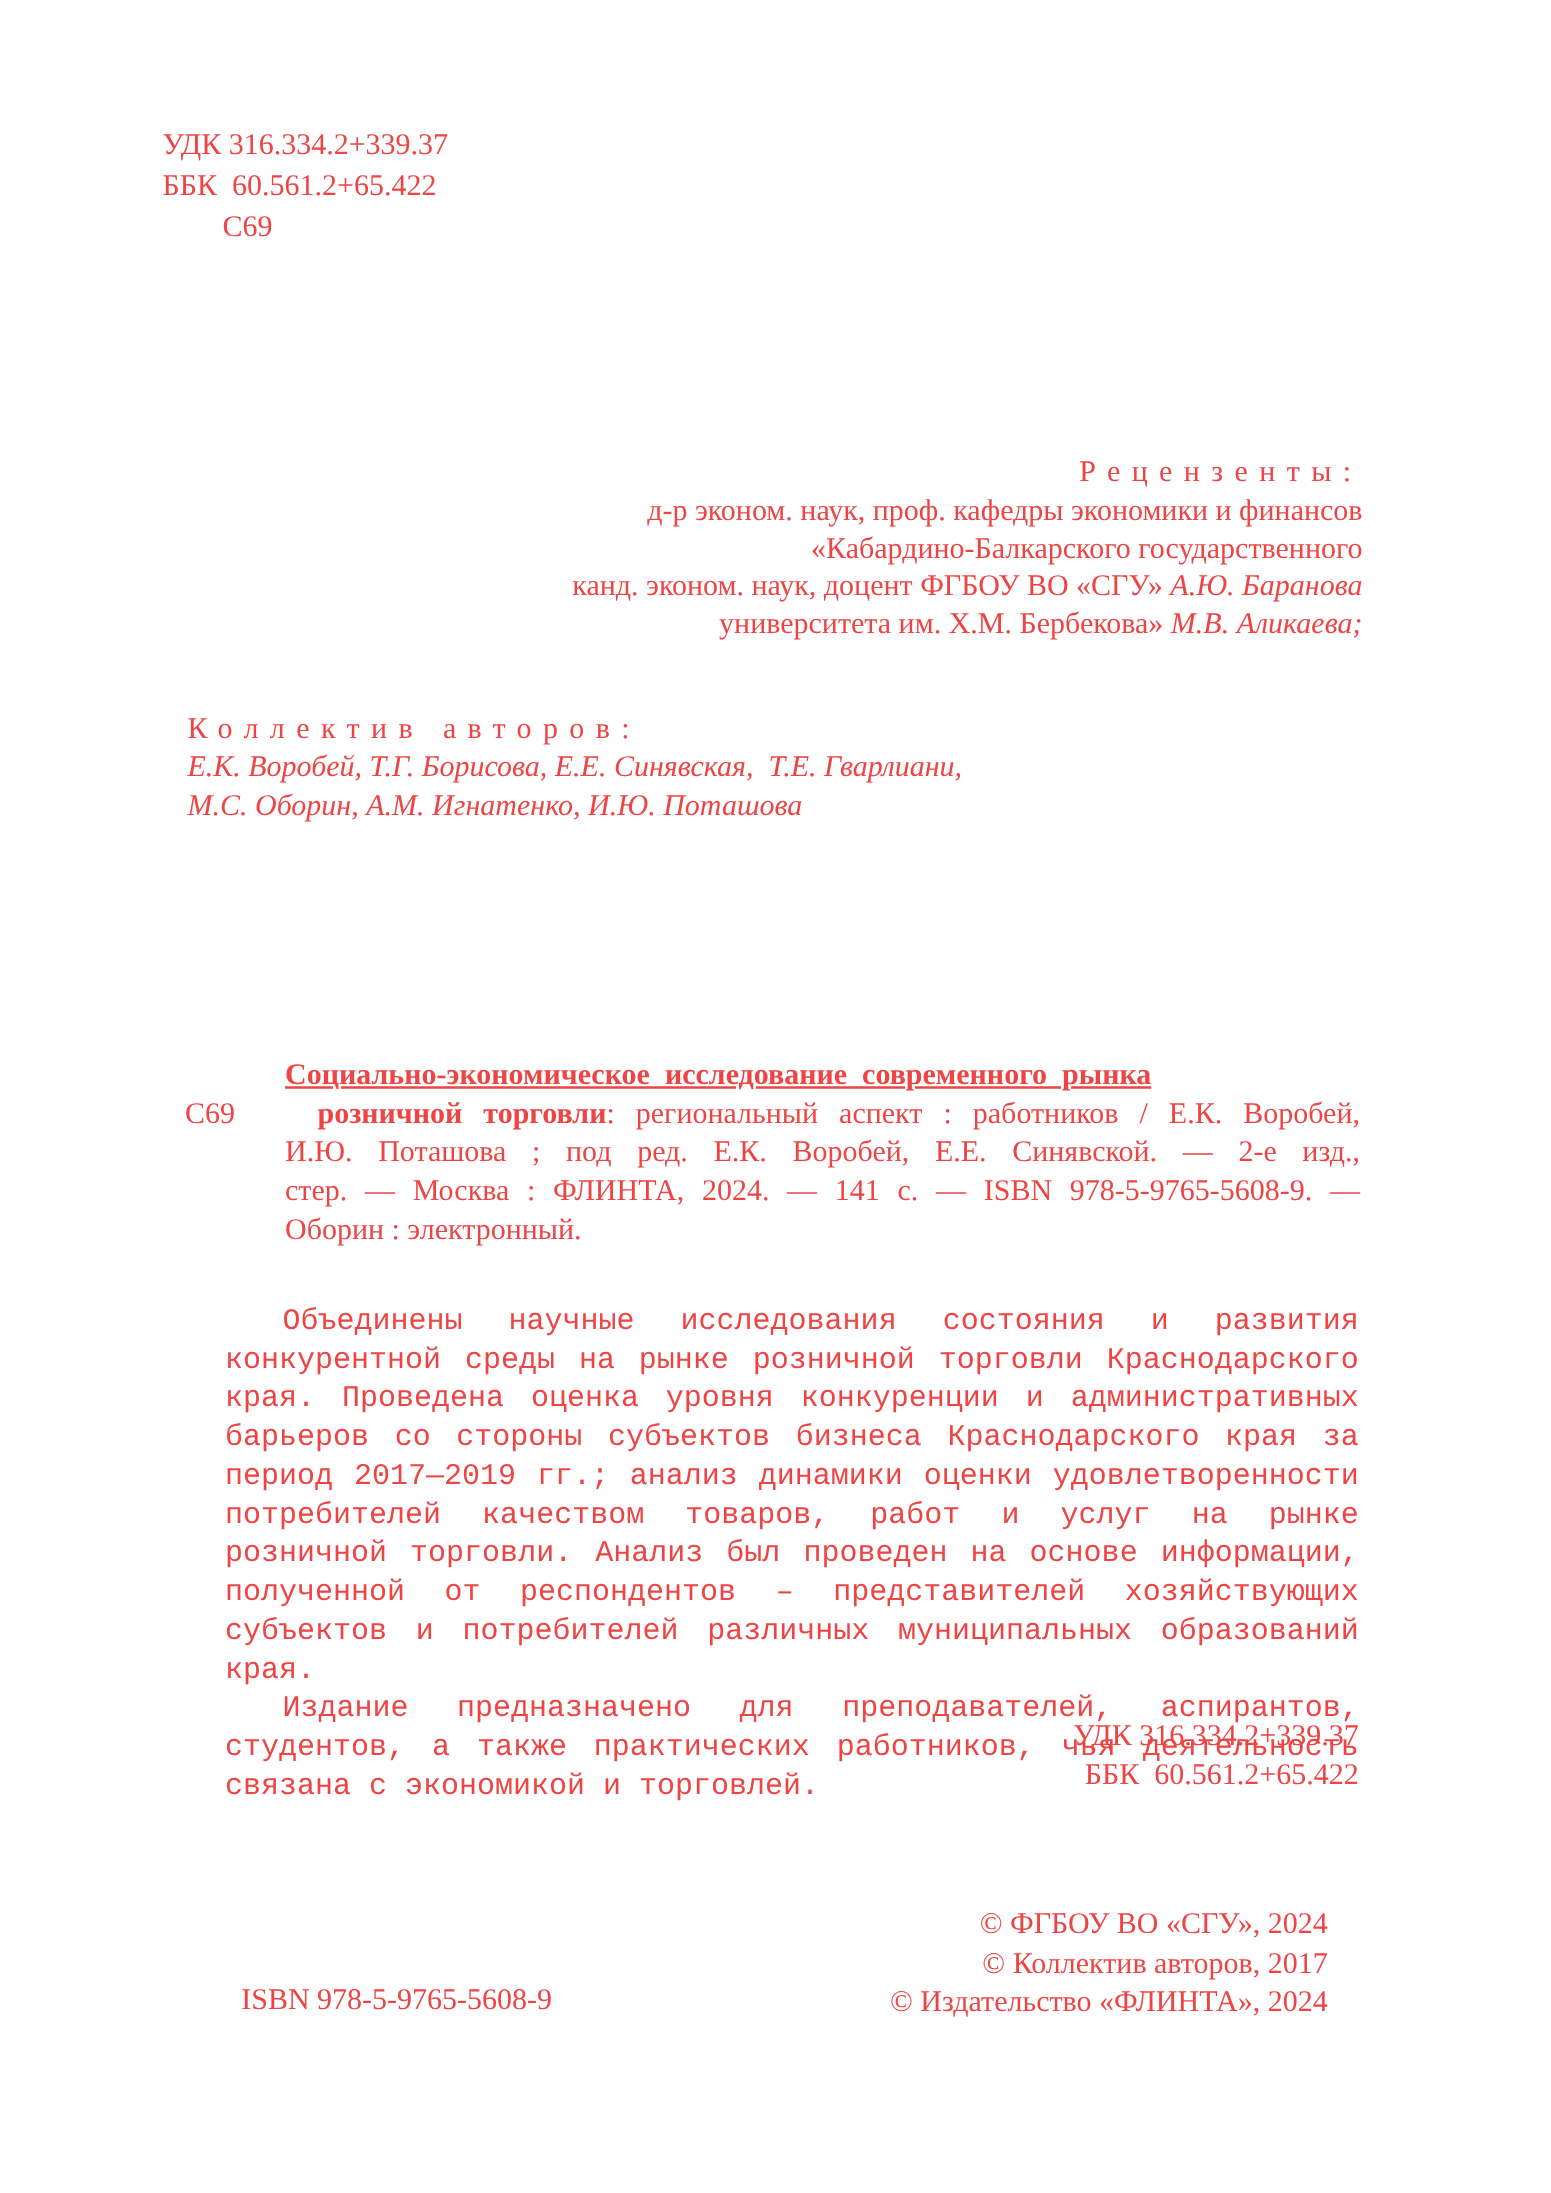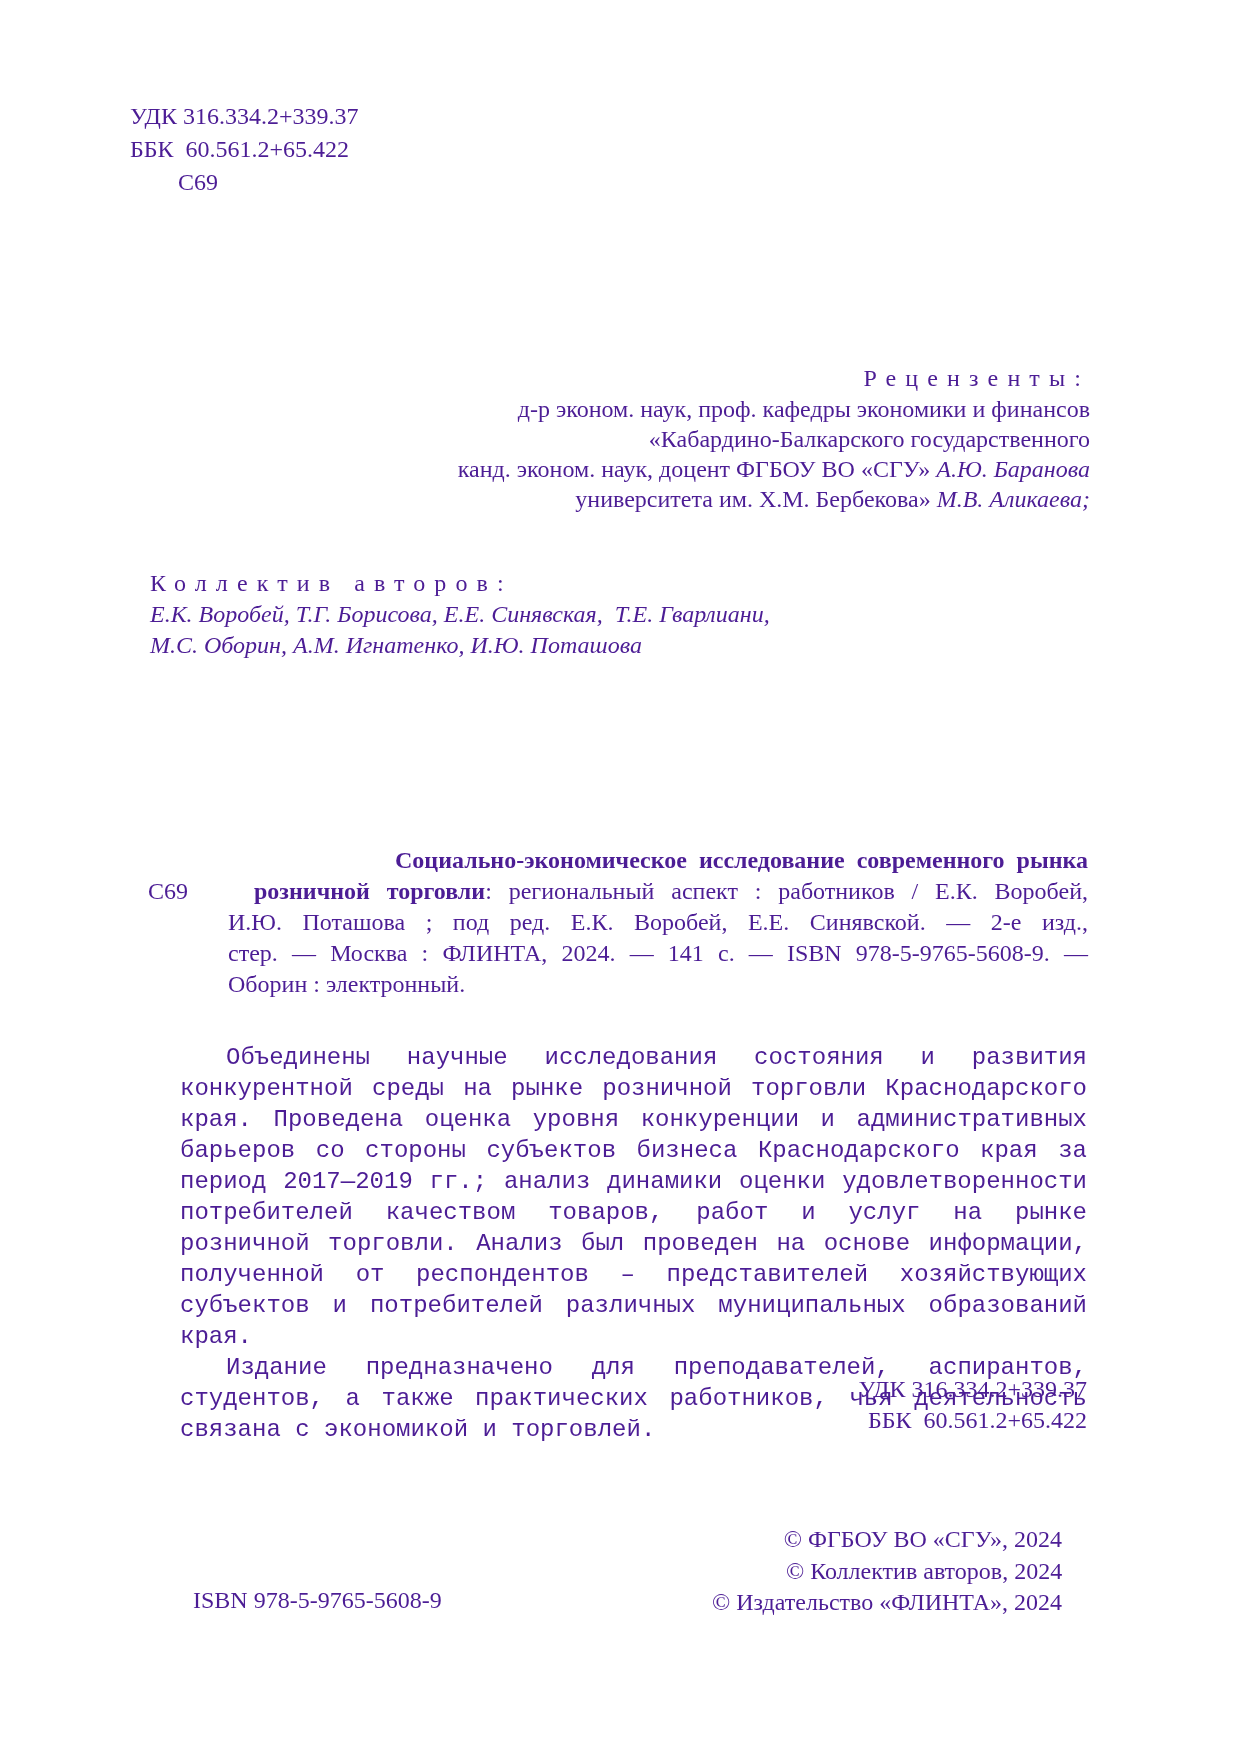--- a/index.html
+++ b/index.html
@@ -3,39 +3,39 @@
 <meta charset="utf-8">
 <style>
   html, body { margin: 0; padding: 0; background: #e8e8e8; }
   .page {
     position: relative;
     width: 1241px;
     height: 1754px;
     margin: 0 auto;
     background: #ffffff;
     font-family: "Liberation Serif", "DejaVu Serif", serif;
-    color: #4c1d95;
+    color: #ef4444;
     font-size: 24px;
     overflow: hidden;
   }
   .pre { white-space: pre-wrap; }
   .it { font-style: italic; }
   .spaced { letter-spacing: 0.38em; }
 
   .top-codes { position: absolute; left: 130px; top: 100px; line-height: 33px; }
   .top-codes .sign { margin-left: 48px; }
 
   .reviewers { position: absolute; left: 150px; width: 940px; top: 363px; text-align: right; line-height: 30px; }
   .reviewers .spaced { margin-bottom: 1px; }
 
   .team { position: absolute; left: 150px; width: 940px; top: 568px; line-height: 31px; }
 
   .card { position: absolute; left: 228px; width: 860px; top: 845px; line-height: 31px; }
   .card-sign { position: absolute; left: -80px; top: 31px; }
-  .card-title { text-align: right; font-weight: bold; word-spacing: 6px; }
+  .card-title { text-align: left; font-weight: bold; word-spacing: 6px; text-decoration: underline; }
   .just { text-align: justify; text-align-last: justify; }
   .indent2 { padding-left: 26px; }
 
   .annot { position: absolute; left: 180px; width: 907px; top: 1042px; line-height: 31px; text-align: justify; }
   .annot p { margin: 0; text-indent: 46px; font-family: Liberation Mono, monospace; }
 
   .bottom-codes { position: absolute; right: 154px; top: 1374px; text-align: right; line-height: 31px; }
 
   .copyrights { position: absolute; left: 712px; top: 1524px; line-height: 31.5px; text-align: right; }
   .isbn { position: absolute; left: 193px; top: 1587px; }
@@ -81,17 +81,17 @@
 
   <div class="bottom-codes">
     <div>УДК 316.334.2+339.37</div>
     <div class="pre">ББК  60.561.2+65.422</div>
   </div>
 
   <div class="isbn">ISBN 978-5-9765-5608-9</div>
 
   <div class="copyrights">
     <div>© ФГБОУ ВО «СГУ», 2024</div>
-    <div>© Коллектив авторов, 2024</div>
+    <div>© Коллектив авторов, 2017</div>
     <div>© Издательство «ФЛИНТА», 2024</div>
   </div>
 
 </div>
 
 </body></html>

